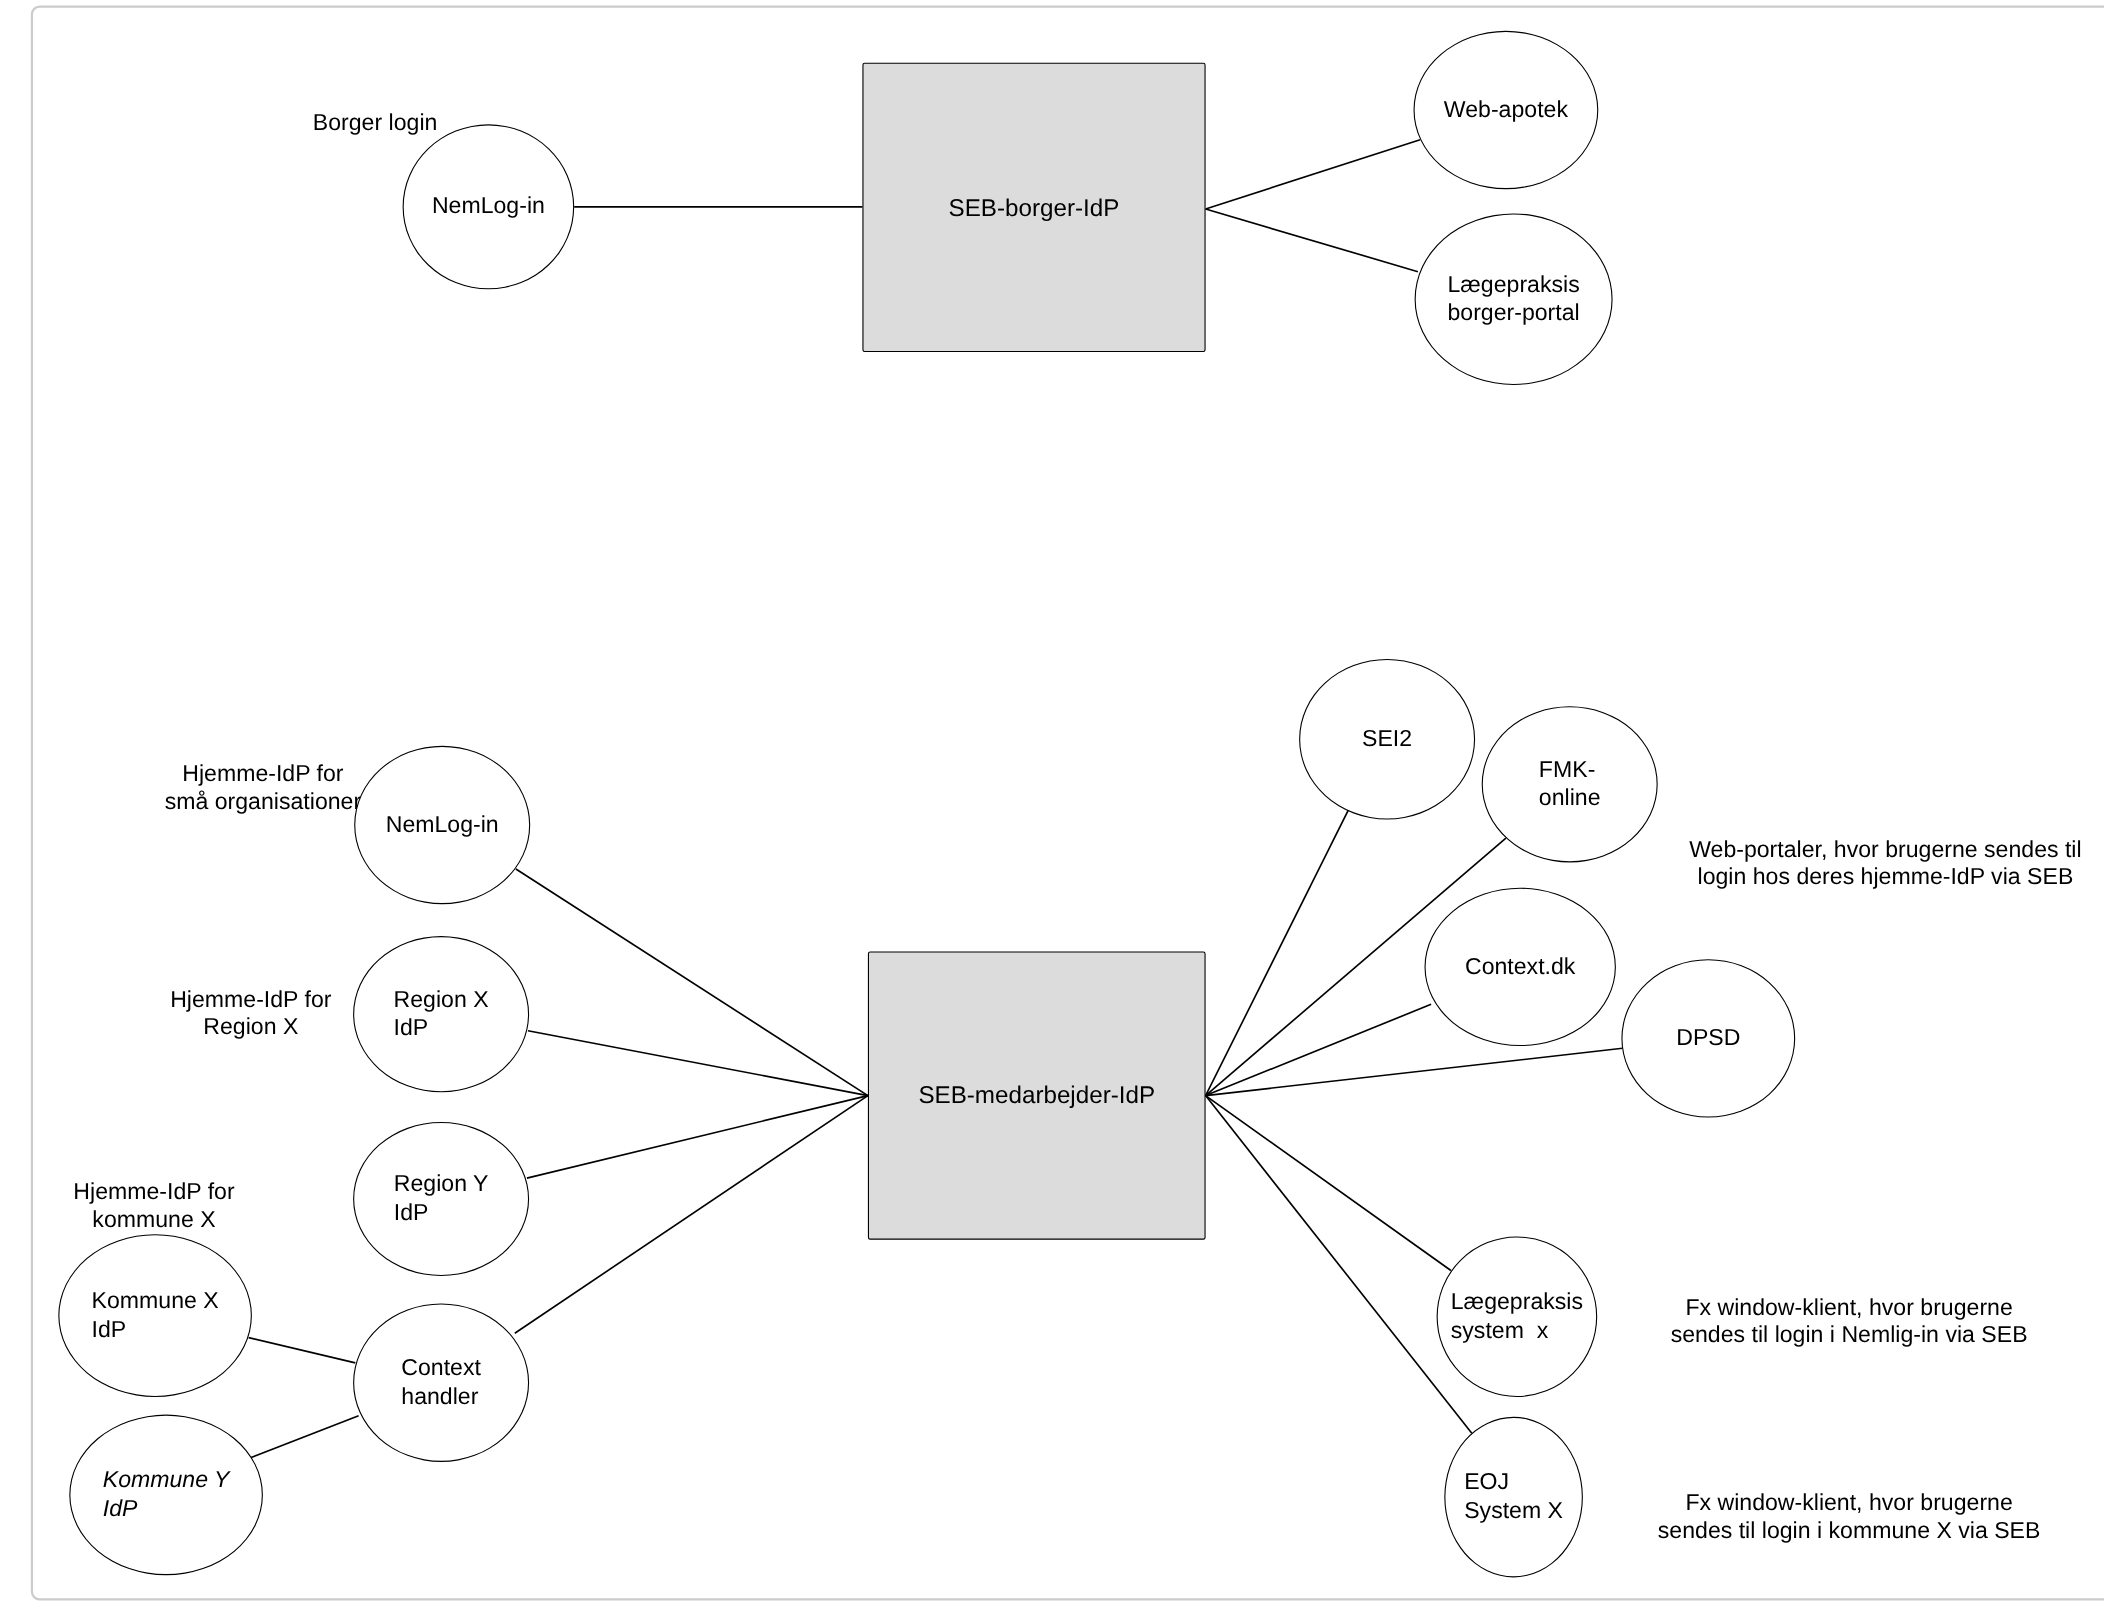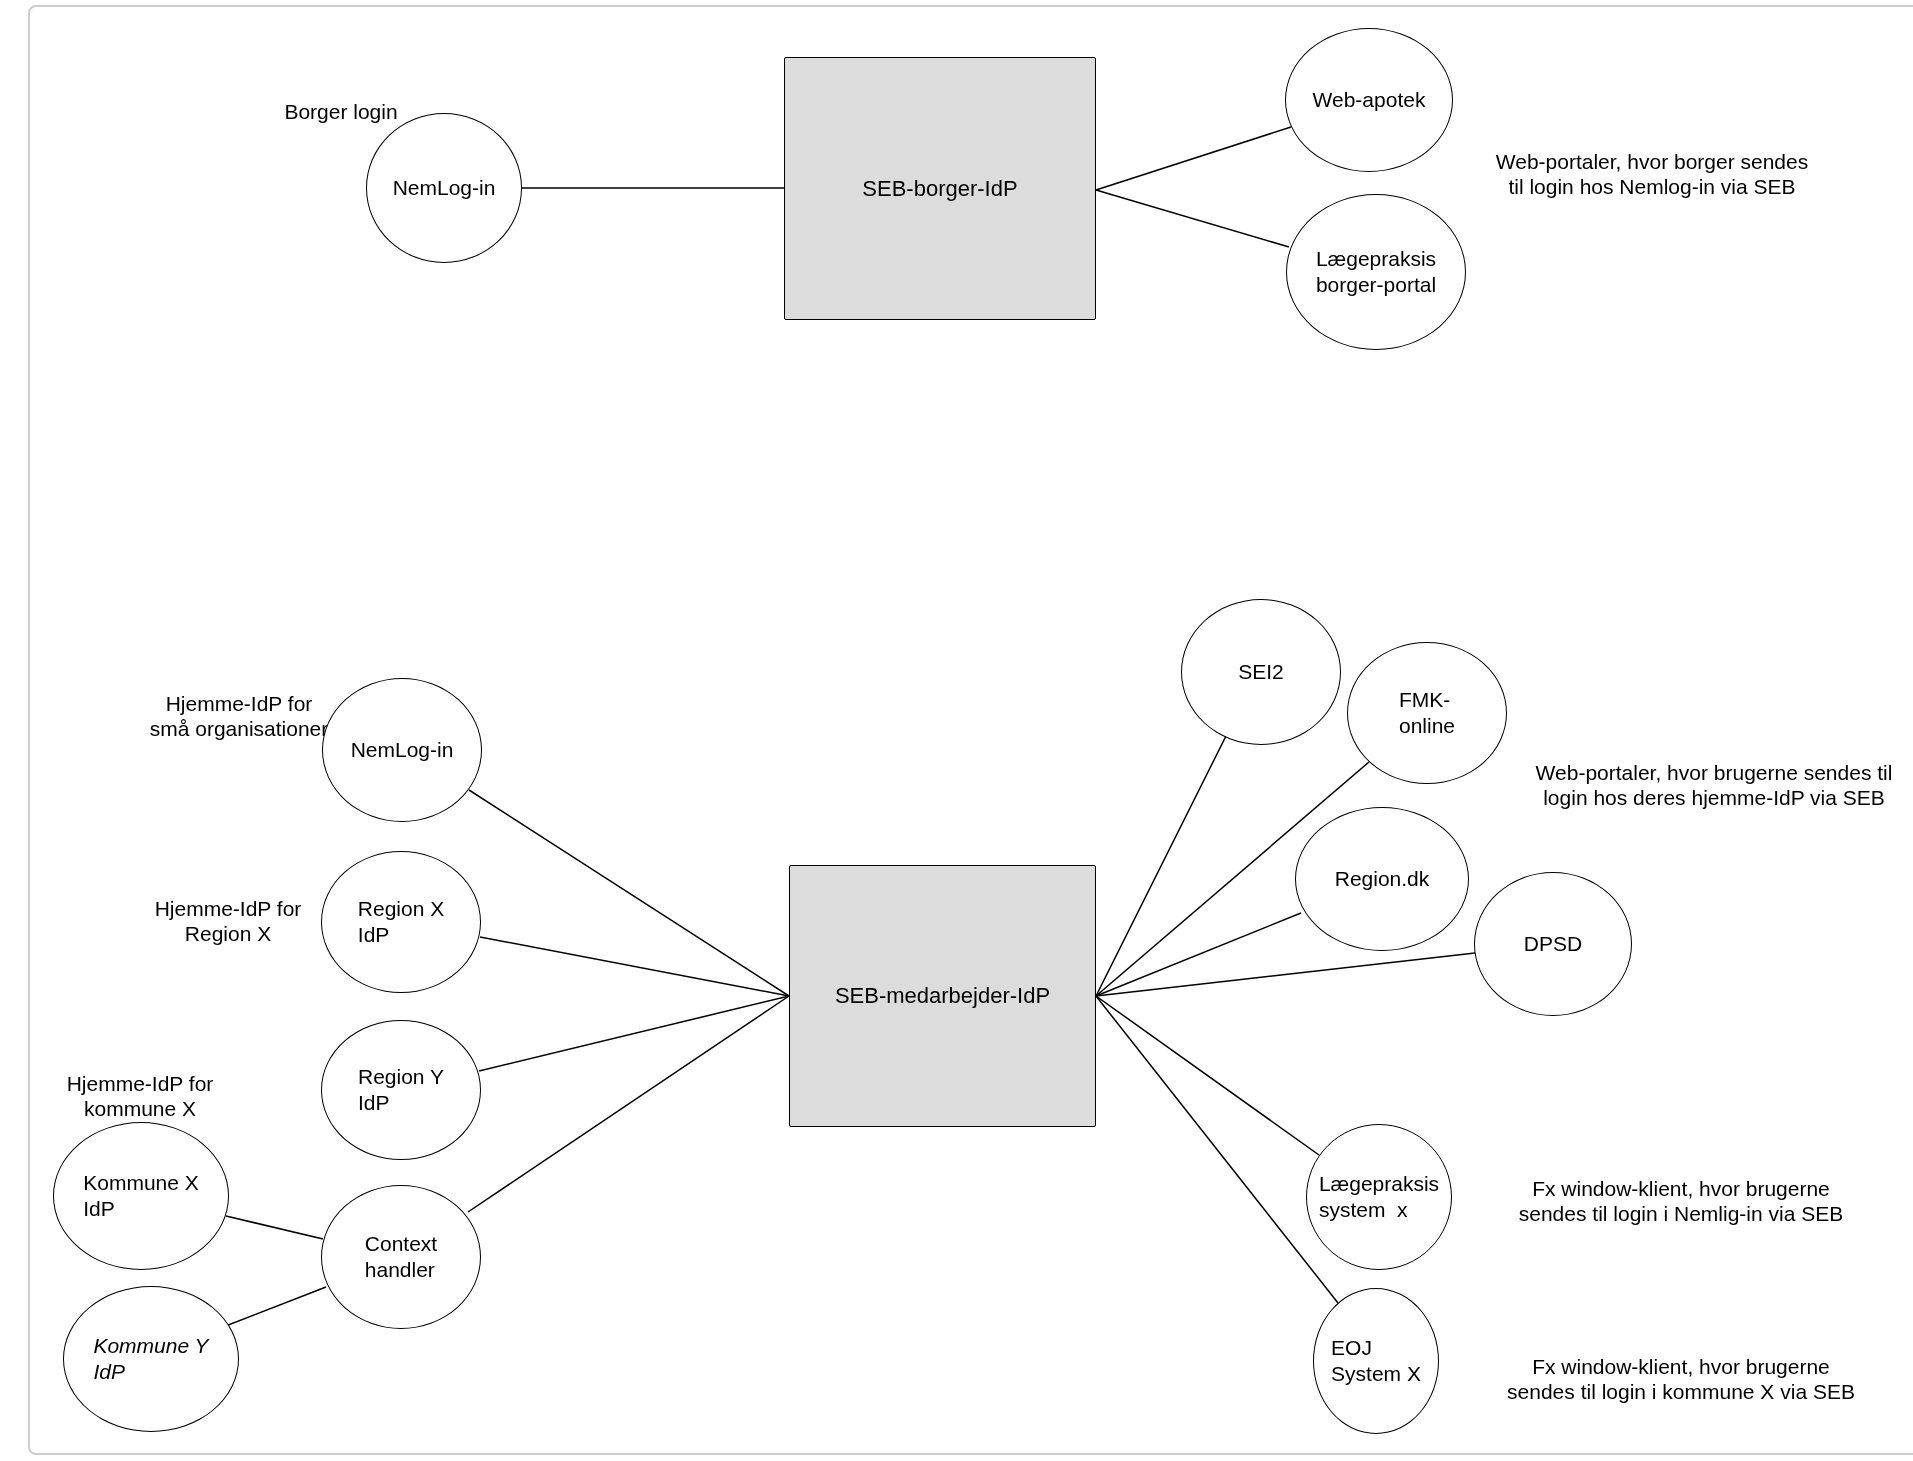--- a/index.html
+++ b/index.html
@@ -59,22 +59,20 @@
 
   <div class="node" style="left:1261px;top:28px;width:168px;height:144px;">
     <span>Web-apotek</span>
   </div>
 
   <div class="node" style="left:1262px;top:194px;width:180px;height:156px;">
     <span>Lægepraksis
 borger-portal</span>
   </div>
 
-  <div class="flabel" style="left:1428px;top:149px;width:400px;">Web-portaler, hvor borger sendes
-til login hos Nemlog-in via SEB</div>
 
   <div class="flabel" style="left:85px;top:691px;width:260px;">Hjemme-IdP for
 små organisationer</div>
 
   <div class="node" style="left:298px;top:678px;width:160px;height:144px;">
     <span>NemLog-in</span>
   </div>
 
   <div class="flabel" style="left:94px;top:896px;width:220px;">Hjemme-IdP for
 Region X</div>
@@ -114,21 +112,21 @@
   <div class="node" style="left:1157px;top:599px;width:160px;height:146px;">
     <span>SEI2</span>
   </div>
 
   <div class="node" style="left:1323px;top:642px;width:160px;height:142px;">
     <span>FMK-
 online</span>
   </div>
 
   <div class="node" style="left:1271px;top:807px;width:174px;height:144px;">
-    <span>Region.dk</span>
+    <span>Context.dk</span>
   </div>
 
   <div class="node" style="left:1450px;top:872px;width:158px;height:144px;">
     <span>DPSD</span>
   </div>
 
   <div class="node" style="left:1282px;top:1124px;width:146px;height:146px;">
     <span>Lægepraksis
 system  x</span>
   </div>

